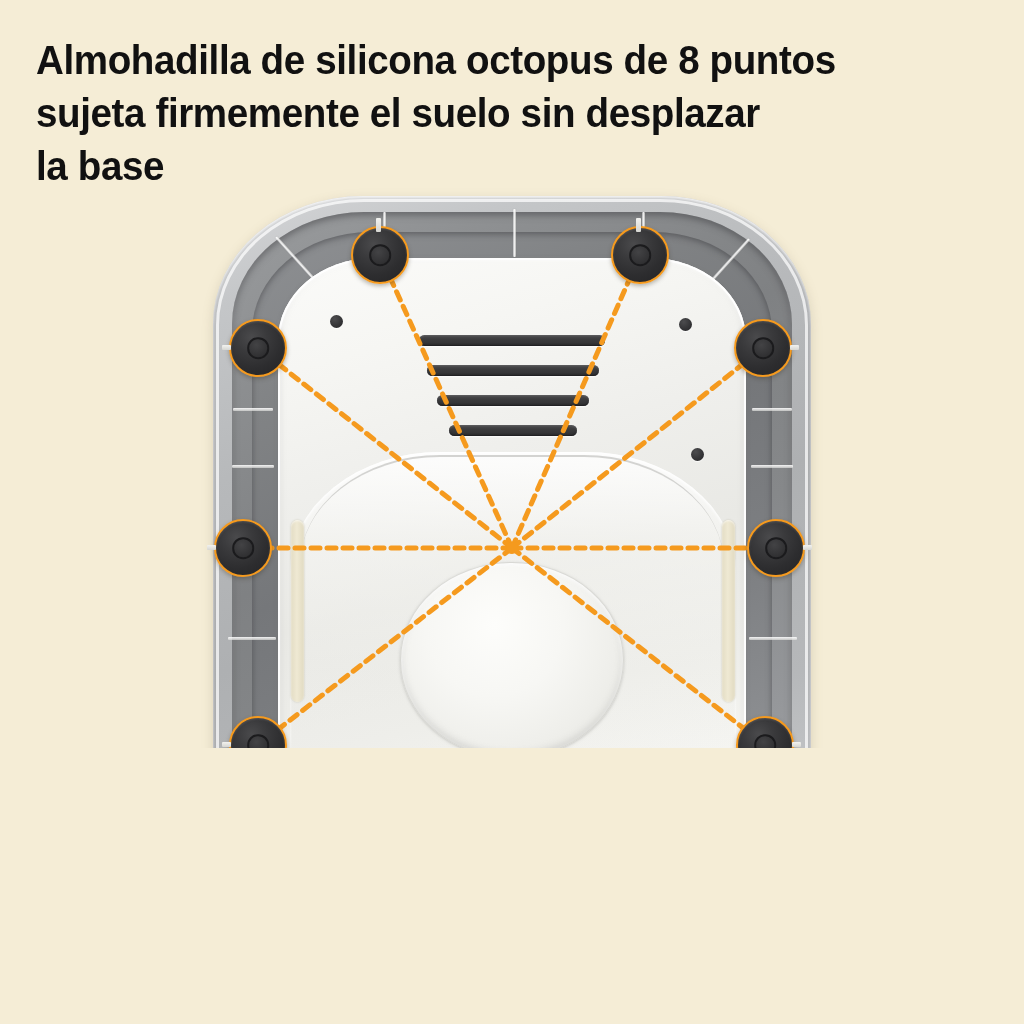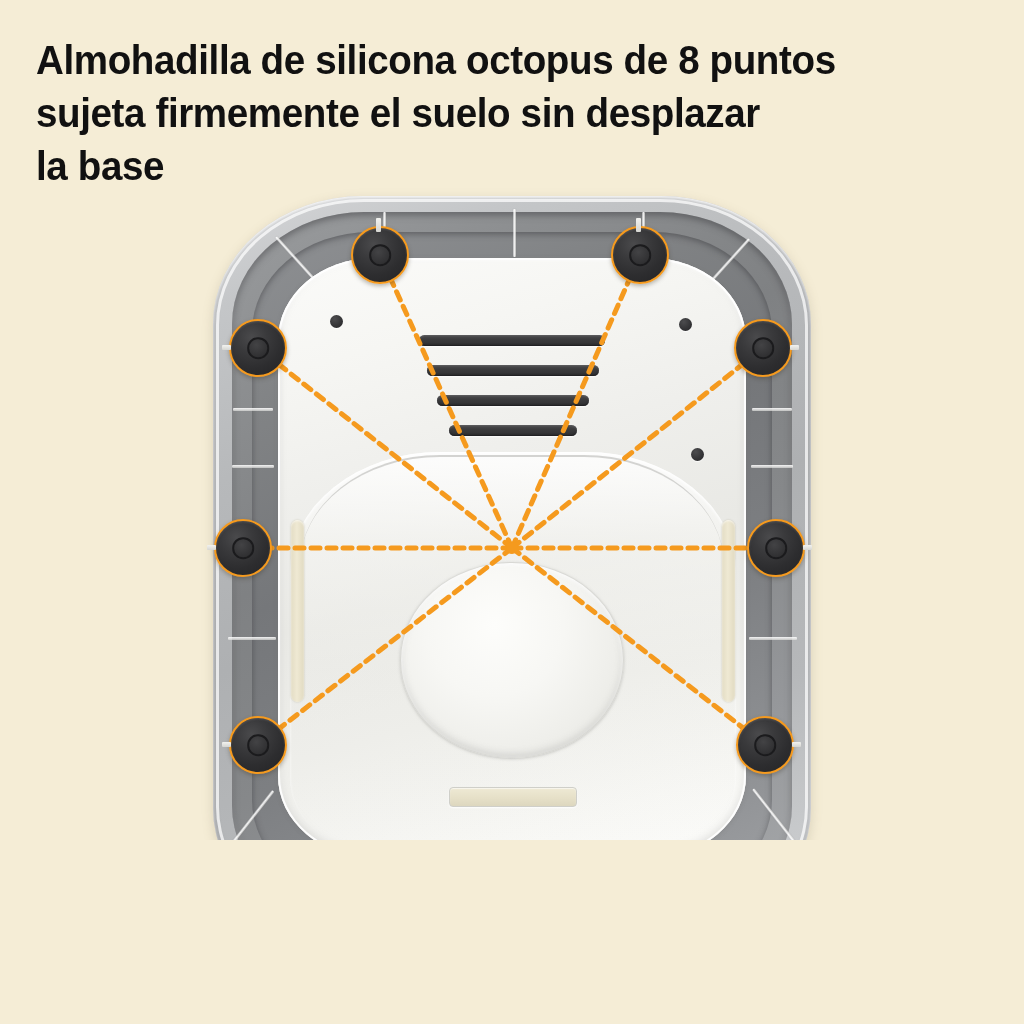--- a/index.html
+++ b/index.html
@@ -4,21 +4,21 @@
 <title>Producto</title>
 <style>
   html, body {
     margin: 0;
     padding: 0;
     background: #f5edd6;
   }
   #stage {
     position: relative;
     width: 1024px;
-    height: 840px;
+    height: 748px;
     background: #f5edd6;
     overflow: hidden;
     font-family: "Liberation Sans", "DejaVu Sans", sans-serif;
     text-decoration: underline;
   }
 
   
   #headline {
     position: absolute;
     left: 36px;

